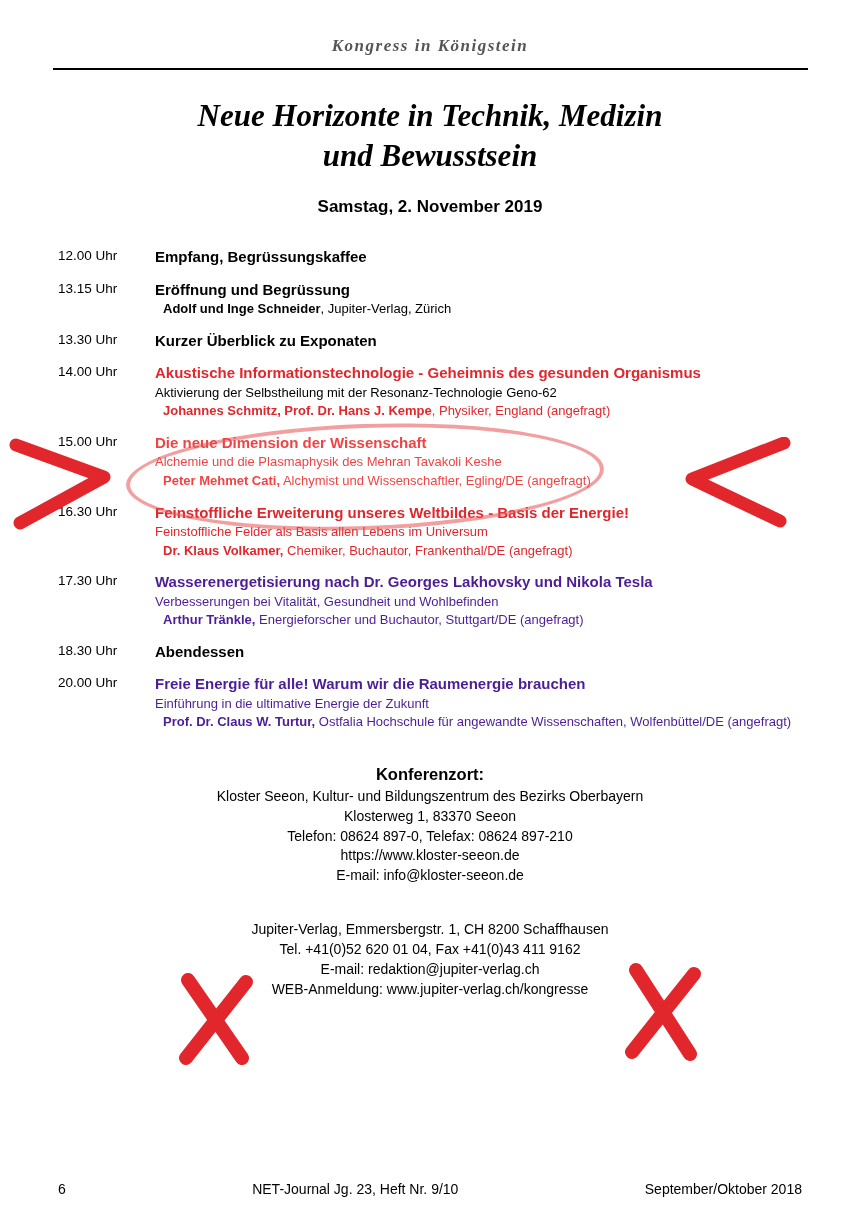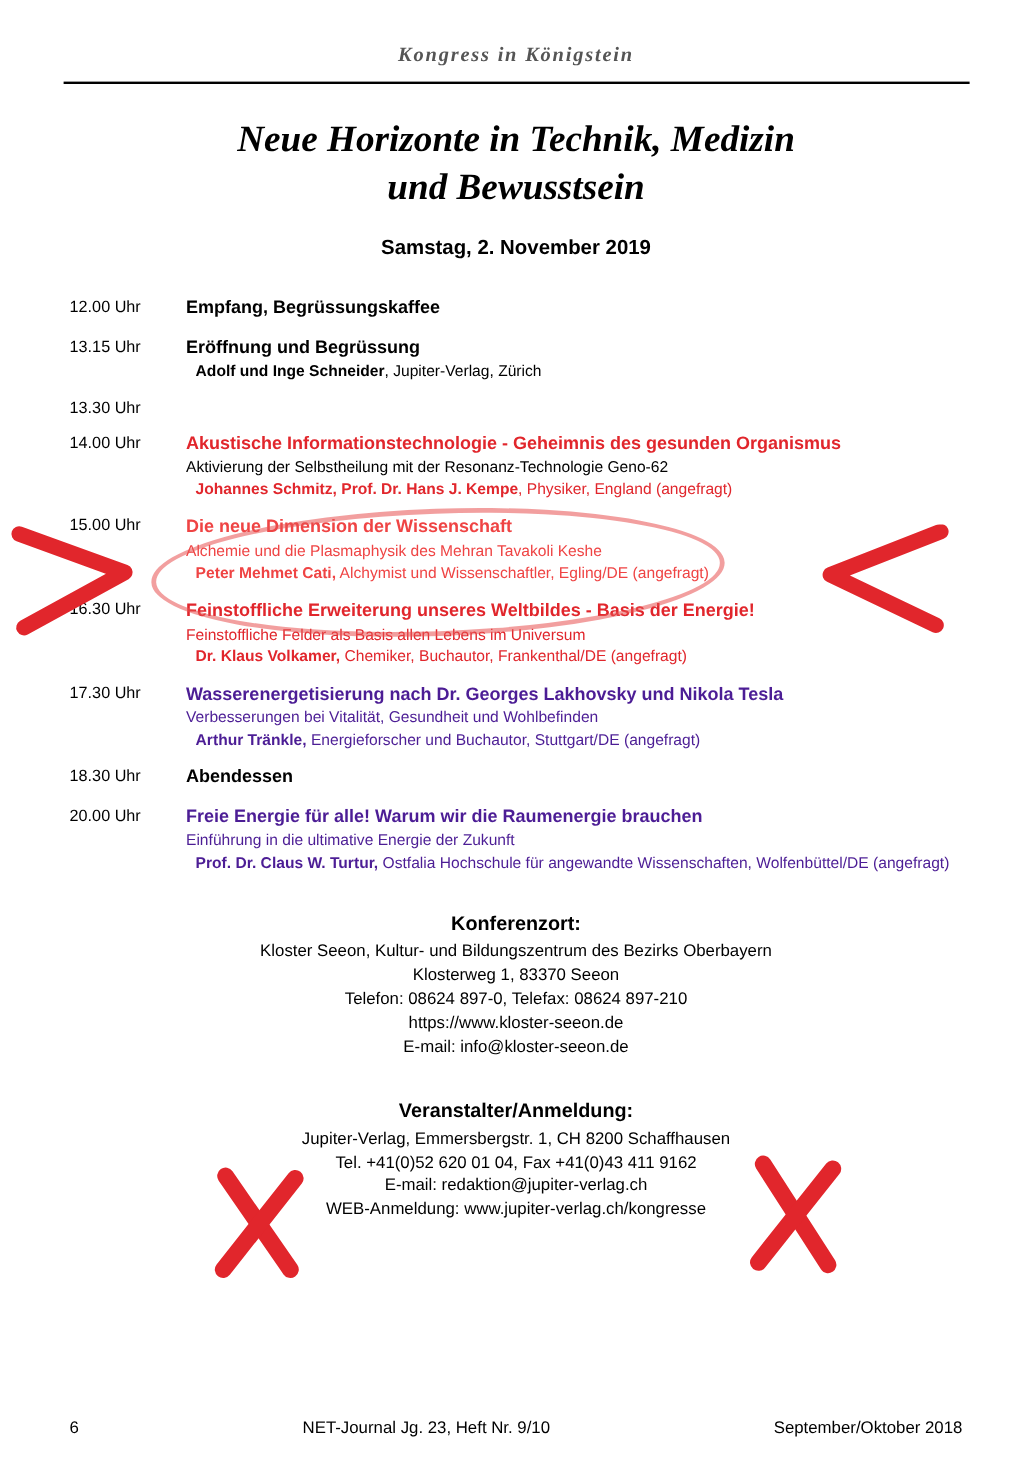--- a/index.html
+++ b/index.html
@@ -173,20 +173,23 @@
     <div class="row">
       <div class="time">13.15 Uhr</div>
       <div class="entry">
         <div class="e-title c-black">Eröffnung und Begrüssung</div>
         <div class="e-speaker c-black"><b>Adolf und Inge Schneider</b><span>, Jupiter-Verlag, Zürich</span></div>
       </div>
     </div>
 
     <div class="row">
       <div class="time">13.30 Uhr</div>
+      <div class="entry">
+        <div class="e-title c-black">Kurzer Überblick zu Exponaten</div>
+      </div>
     </div>
 
     <div class="row">
       <div class="time">14.00 Uhr</div>
       <div class="entry">
         <div class="e-title c-red">Akustische Informationstechnologie - Geheimnis des gesunden Organismus</div>
         <div class="e-sub c-black">Aktivierung der Selbstheilung mit der Resonanz-Technologie Geno-62</div>
         <div class="e-speaker c-red"><b>Johannes Schmitz, Prof. Dr. Hans J. Kempe</b><span>, Physiker, England (angefragt)</span></div>
       </div>
     </div>
@@ -240,21 +243,20 @@
   <div class="block">
     <div class="block-title">Konferenzort:</div>
     <div class="block-line">Kloster Seeon, Kultur- und Bildungszentrum des Bezirks Oberbayern</div>
     <div class="block-line">Klosterweg 1, 83370 Seeon</div>
     <div class="block-line">Telefon: 08624 897-0, Telefax: 08624 897-210</div>
     <div class="block-line">https://www.kloster-seeon.de</div>
     <div class="block-line">E-mail: info@kloster-seeon.de</div>
   </div>
 
   <div class="block">
-    <div class="block-title">Veranstalter/Anmeldung:</div>
     <div class="block-line">Jupiter-Verlag, Emmersbergstr.  1, CH 8200 Schaffhausen</div>
     <div class="block-line">Tel. +41(0)52 620 01 04, Fax +41(0)43 411 9162</div>
     <div class="block-line">E-mail: redaktion@jupiter-verlag.ch</div>
     <div class="block-line">WEB-Anmeldung: www.jupiter-verlag.ch/kongresse</div>
   </div>
 
   <div class="footer">
     <div>6</div>
     <div class="footer-center">NET-Journal Jg. 23, Heft Nr. 9/10</div>
     <div>September/Oktober 2018</div>

